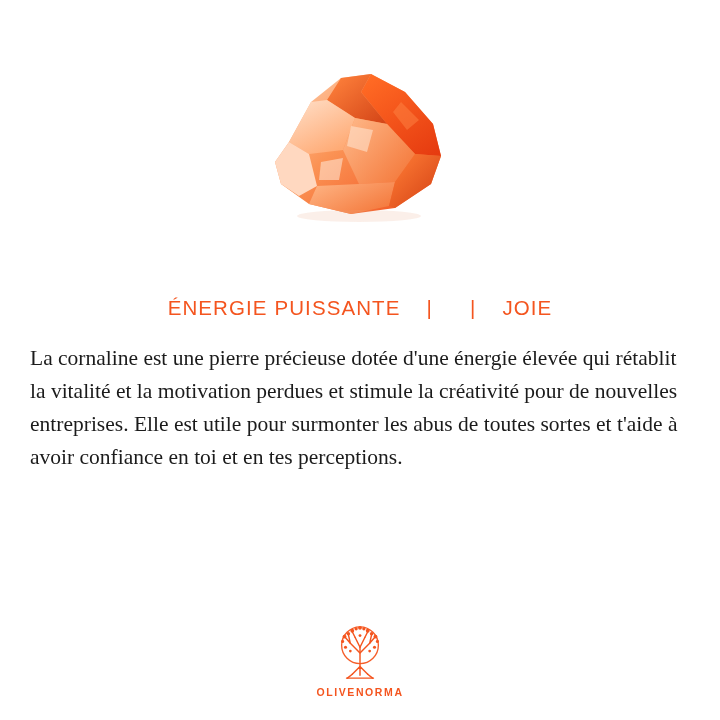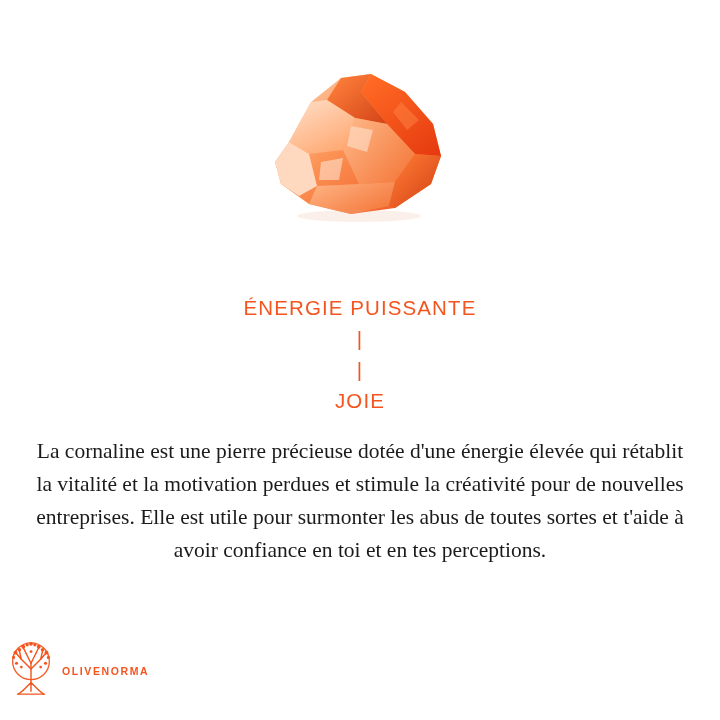--- a/index.html
+++ b/index.html
@@ -60,47 +60,46 @@
   .keywords {
     margin-top: 16px;
     font-family: "Liberation Sans", sans-serif;
     font-size: 20.5px;
     letter-spacing: 1.1px;
     color: #f4551f;
     text-align: center;
     display: flex;
     align-items: center;
     justify-content: center;
-    gap: 7px;
-    flex-direction: column;
+    gap: 15px;
   }
   .keyword-sep {
     padding: 0 11px;
     color: #f4551f;
   }
 
   
   .description {
     margin-top: 22px;
     width: 660px;
-    text-align: center;
+    text-align: left;
     font-family: "Liberation Serif", serif;
     font-size: 21.5px;
     line-height: 1.53;
     color: #1b1b1b;
   }
 
   
   .logo-area {
     position: absolute;
     left: 0;
     right: 0;
     bottom: 22px;
     display: flex;
-    flex-direction: row;
+    flex-direction: column;
     align-items: center;
   }
   .logo-tree {
     width: 62px;
     height: 58px;
   }
   .logo-text {
     margin-top: 4px;
     font-family: "Liberation Sans", sans-serif;
     font-size: 10.5px;

